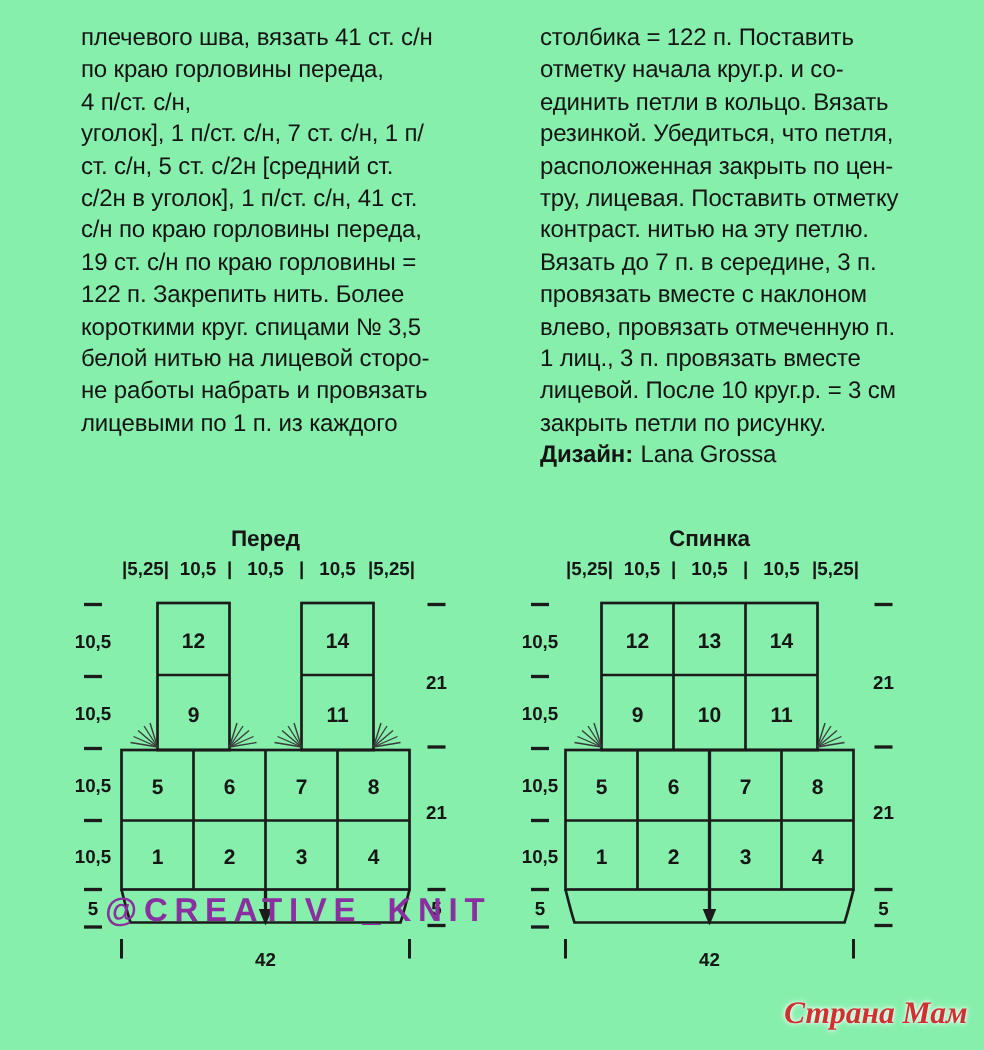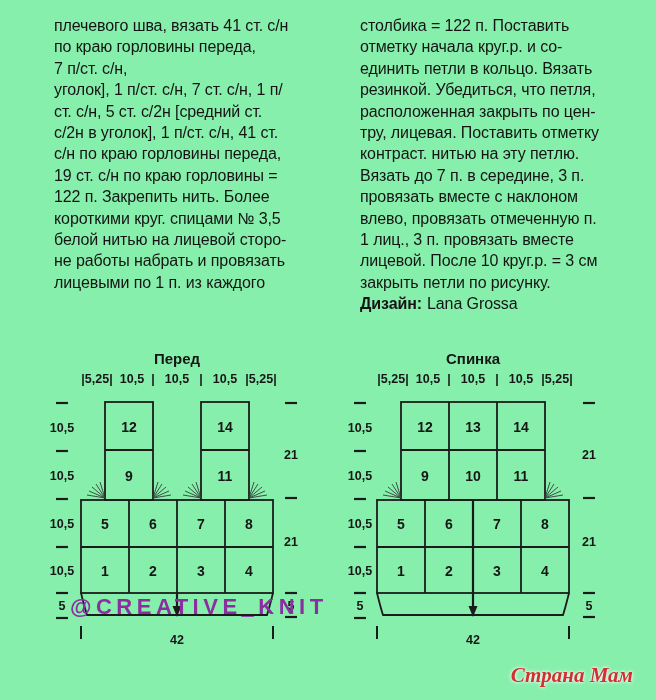--- a/index.html
+++ b/index.html
@@ -25,35 +25,35 @@
   .tick { stroke:#1b1b1b; stroke-width:2; }
   .fan line { stroke:#3a3a3a; stroke-width:0.9; }
   .arrow line { stroke:#1b1b1b; stroke-width:2.2; }
   .arrow polygon { fill:#1b1b1b; }
   .wm-knit {
     position:absolute; left:70px; top:594px;
     font-size:22px; font-weight:bold; letter-spacing:4.5px;
     color:#8b2fa0; white-space:nowrap;
   }
   .wm-sm {
-    position:absolute; right:23px; top:663px;
+    position:absolute; right:11px; top:663px;
     font-family:"Liberation Serif", serif; font-style:italic; font-weight:bold;
     font-size:21px; color:#cf3131; white-space:nowrap;
     text-shadow:0 0 2px #fff, 0 0 4px #fff;
   }
 </style>
 </head>
 <body>
 
 <div class="page">
 
   <div class="col col-left">
     <div class="line">плечевого шва, вязать 41 ст. с/н</div>
     <div class="line">по краю горловины переда,</div>
-    <div class="line">7 п/ст. с/н,</div>
+    <div class="line">4 п/ст. с/н,</div>
     <div class="line">уголок], 1 п/ст. с/н, 7 ст. с/н, 1 п/</div>
     <div class="line">ст. с/н, 5 ст. с/2н [средний ст.</div>
     <div class="line">с/2н в уголок], 1 п/ст. с/н, 41 ст.</div>
     <div class="line">с/н по краю горловины переда,</div>
     <div class="line">19 ст. с/н по краю горловины =</div>
     <div class="line">122 п. Закрепить нить. Более</div>
     <div class="line">короткими круг. спицами № 3,5</div>
     <div class="line">белой нитью на лицевой сторо-</div>
     <div class="line">не работы набрать и провязать</div>
     <div class="line">лицевыми по 1 п. из каждого</div>

